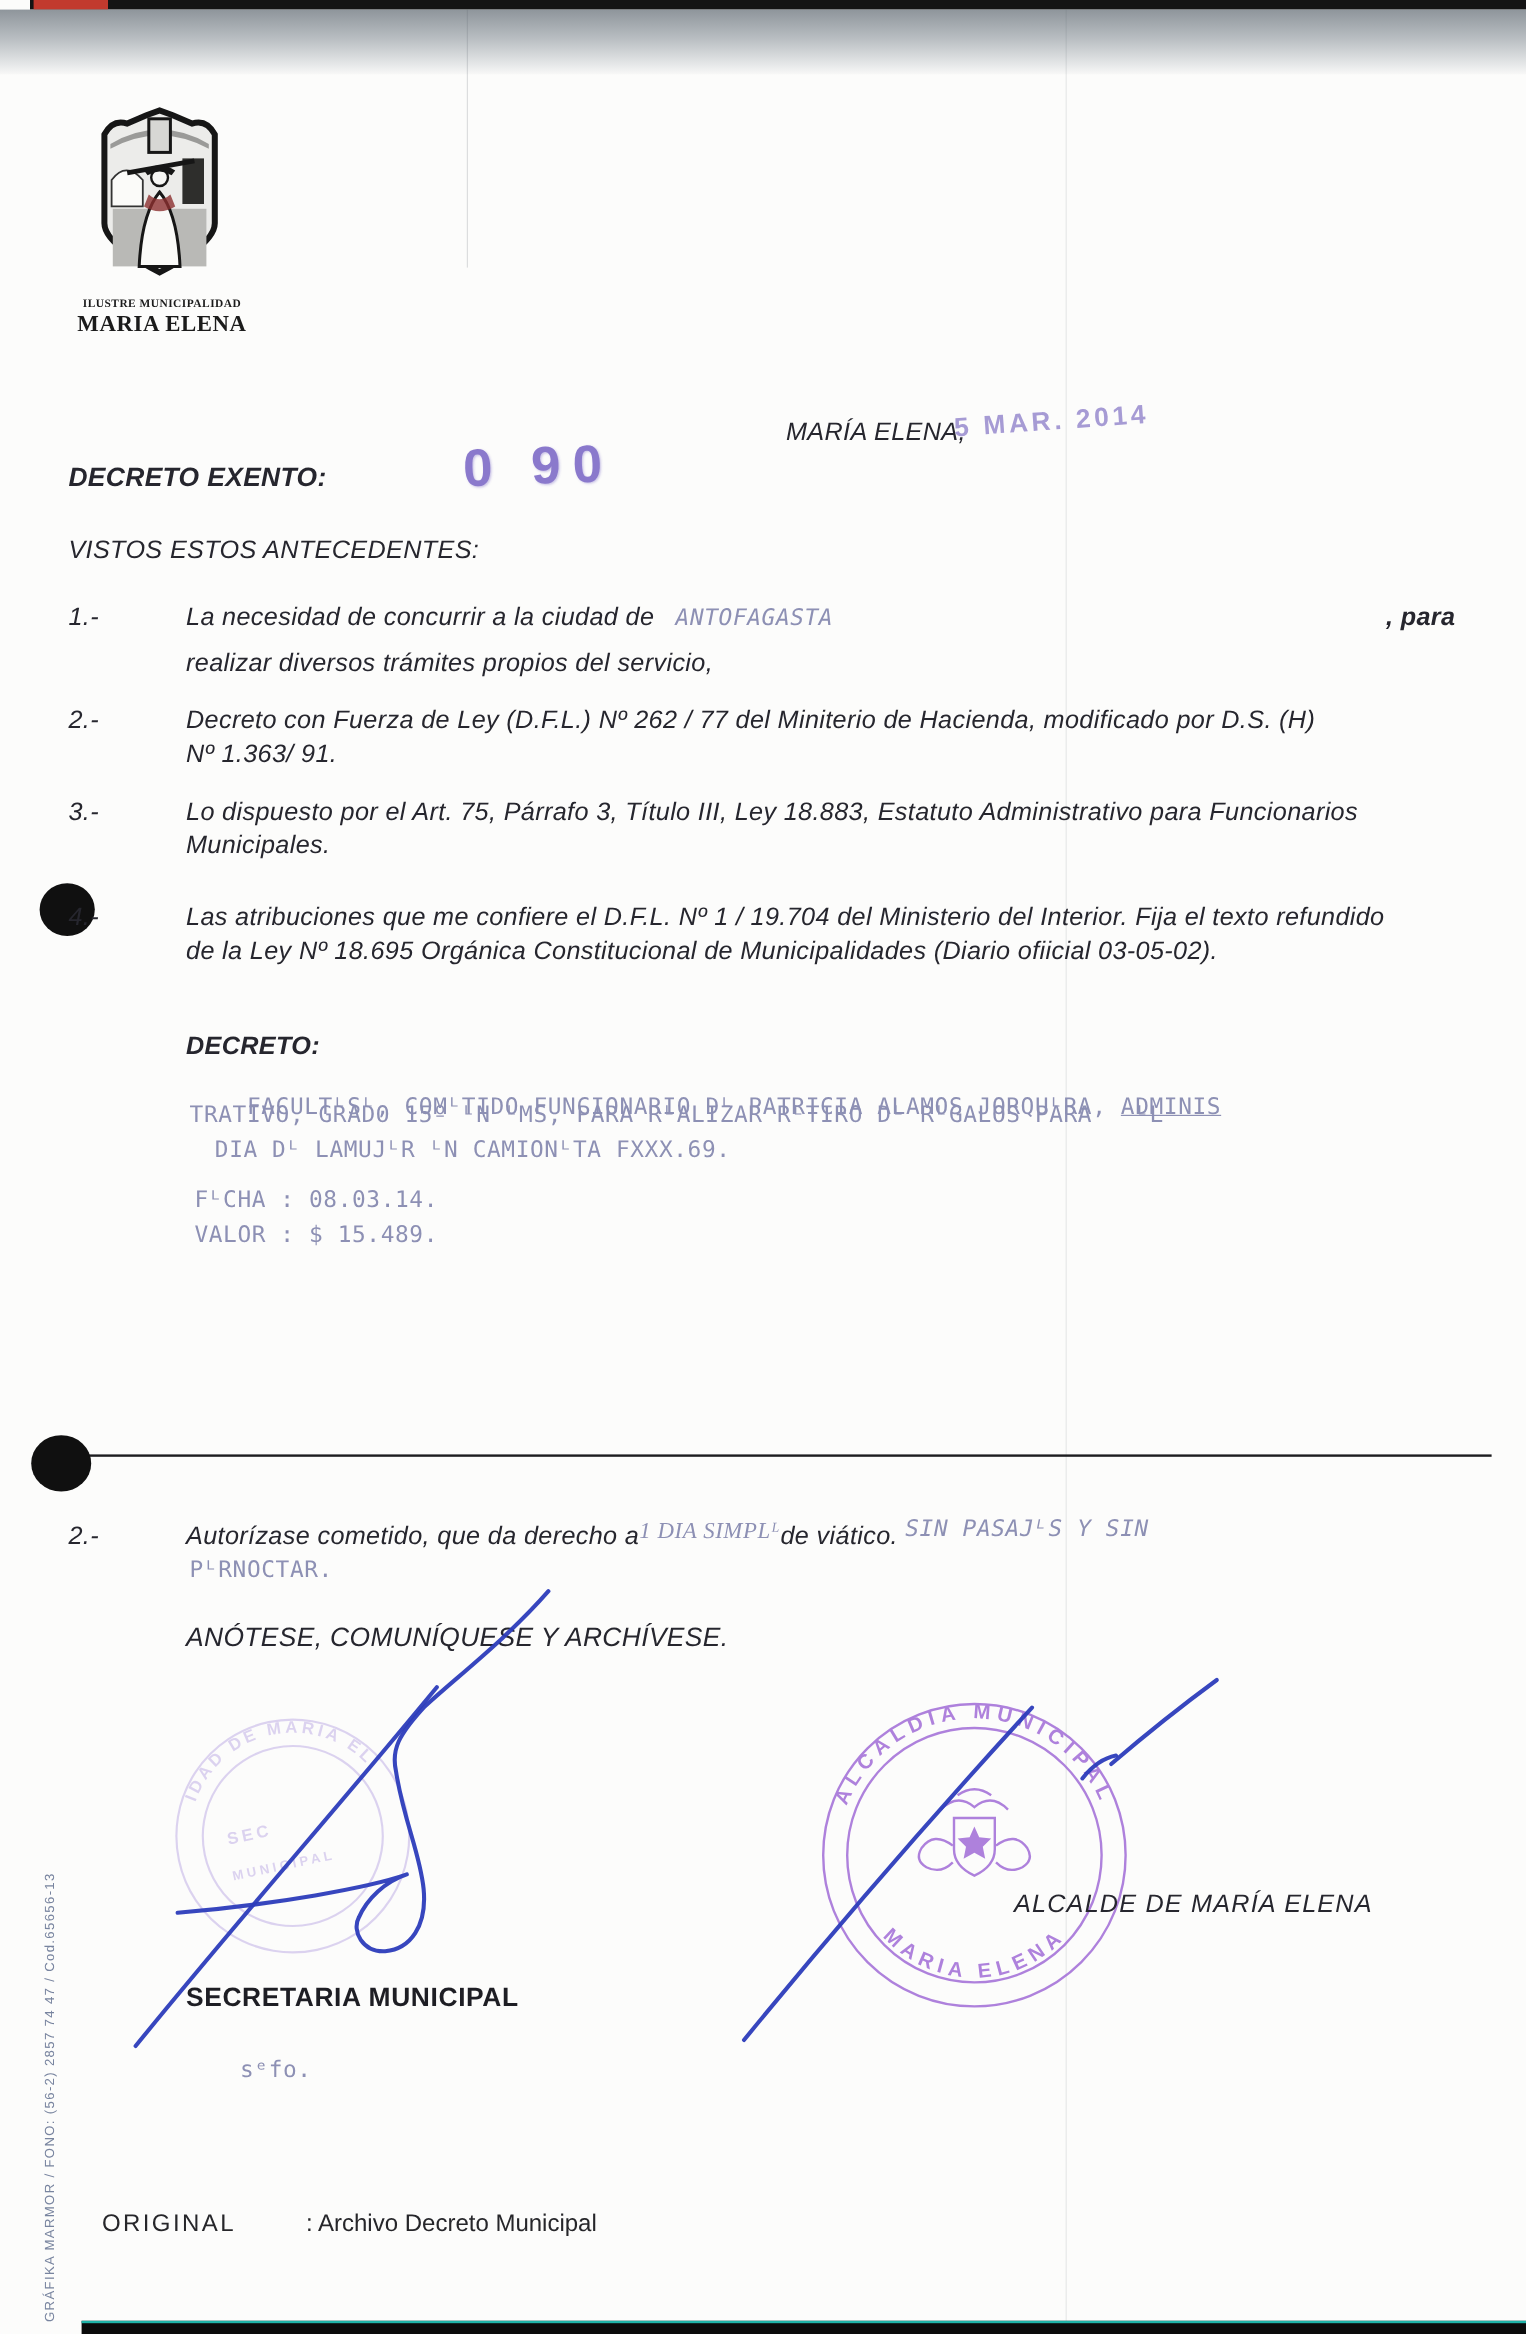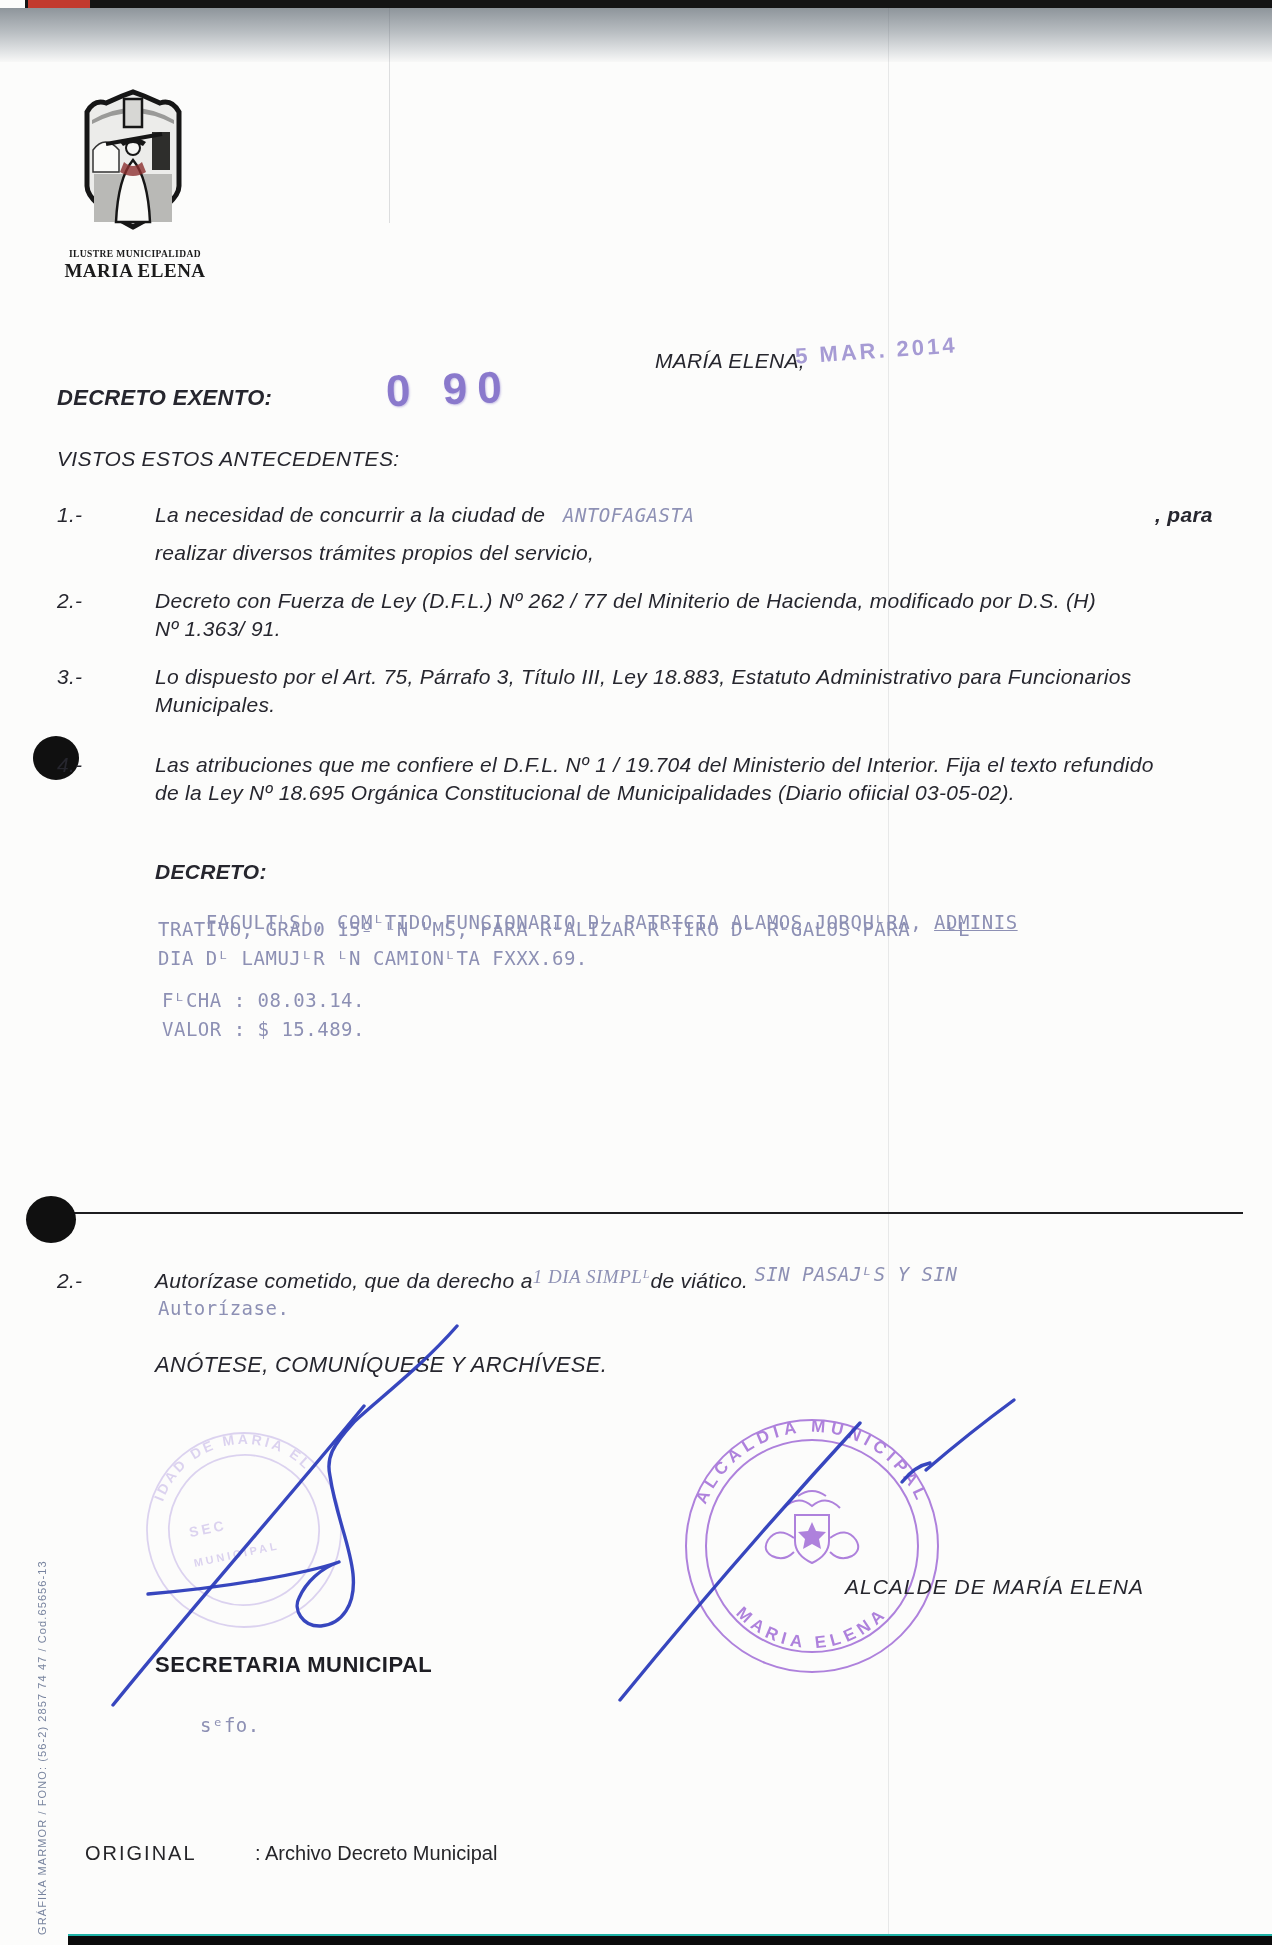--- a/index.html
+++ b/index.html
@@ -120,32 +120,32 @@
   <div class="hole hole1"></div>
   <div class="it item-num" style="top:753px;">4.-</div>
   <div class="it item-body" style="top:753px;">Las atribuciones que me confiere el D.F.L. Nº 1 / 19.704 del Ministerio del Interior. Fija el texto refundido</div>
   <div class="it item-body" style="top:781px;">de la Ley Nº 18.695 Orgánica Constitucional de Municipalidades  (Diario ofiicial 03-05-02).</div>
 
   <div class="it bold decreto-head">DECRETO:</div>
   <div class="tw twline" style="top:889px;">
     <span>FACULTᴸSᴸ, COMᴸTIDO FUNCIONARIO Dᴸ PATRICIA ALAMOS JORQUᴸRA, </span><span class="u">ADMINIS</span>
   </div>
   <div class="tw twline" style="top:918px;">TRATIVO, GRADO 15º ᴸN ᴸMS, PARA RᴸALIZAR RᴸTIRO Dᴸ RᴸGALOS PARA   ᴸL</div>
-  <div class="tw twline" style="top:947px;">DIA Dᴸ LAMUJᴸR ᴸN CAMIONᴸTA FXXX.69.</div>
+  <div class="tw twline" style="top:947px;margin-left:21px;">DIA Dᴸ LAMUJᴸR ᴸN CAMIONᴸTA FXXX.69.</div>
   <div class="tw twline" style="top:989px;left:162px;">FᴸCHA : 08.03.14.</div>
   <div class="tw twline" style="top:1018px;left:162px;">VALOR : $ 15.489.</div>
 
   <div class="divider"></div>
   <div class="hole hole2"></div>
 
   <div class="it item-num" style="top:1269px;">2.-</div>
   <div class="it item-body" style="top:1269px;width:1060px;">
     <span>Autorízase cometido, que da derecho a</span><span class="tw" style="position:relative;top:-5px;font-family:Liberation Serif, serif;">1 DIA SIMPLᴸ</span><span>de viático. </span><span class="tw" style="position:relative;top:-7px;">SIN PASAJᴸS Y SIN</span>
   </div>
-  <div class="tw twline" style="top:1297px;">Autorízase.</div>
+  <div class="tw twline" style="top:1297px;">PᴸRNOCTAR.</div>
   <div class="it" style="left:155px;top:1352px;font-size:22px;">ANÓTESE, COMUNÍQUESE Y ARCHÍVESE.</div>
 
   <svg class="faint-stamp" style="left:138px;top:1424px;transform:rotate(-12deg);" width="212" height="212" viewBox="0 0 212 212">
     <circle class="stamp-line" cx="106" cy="106" r="97"></circle>
     <circle class="stamp-line" cx="106" cy="106" r="75"></circle>
     <defs>
       <path id="secArcTop" d="M 20 106 A 86 86 0 0 1 192 106"></path>
     </defs>
     <text class="stamp-text"><textPath href="#secArcTop" startOffset="50%" text-anchor="middle">IDAD DE MARIA EL</textPath></text>
     <text class="stamp-text" x="52" y="102">SEC</text>

